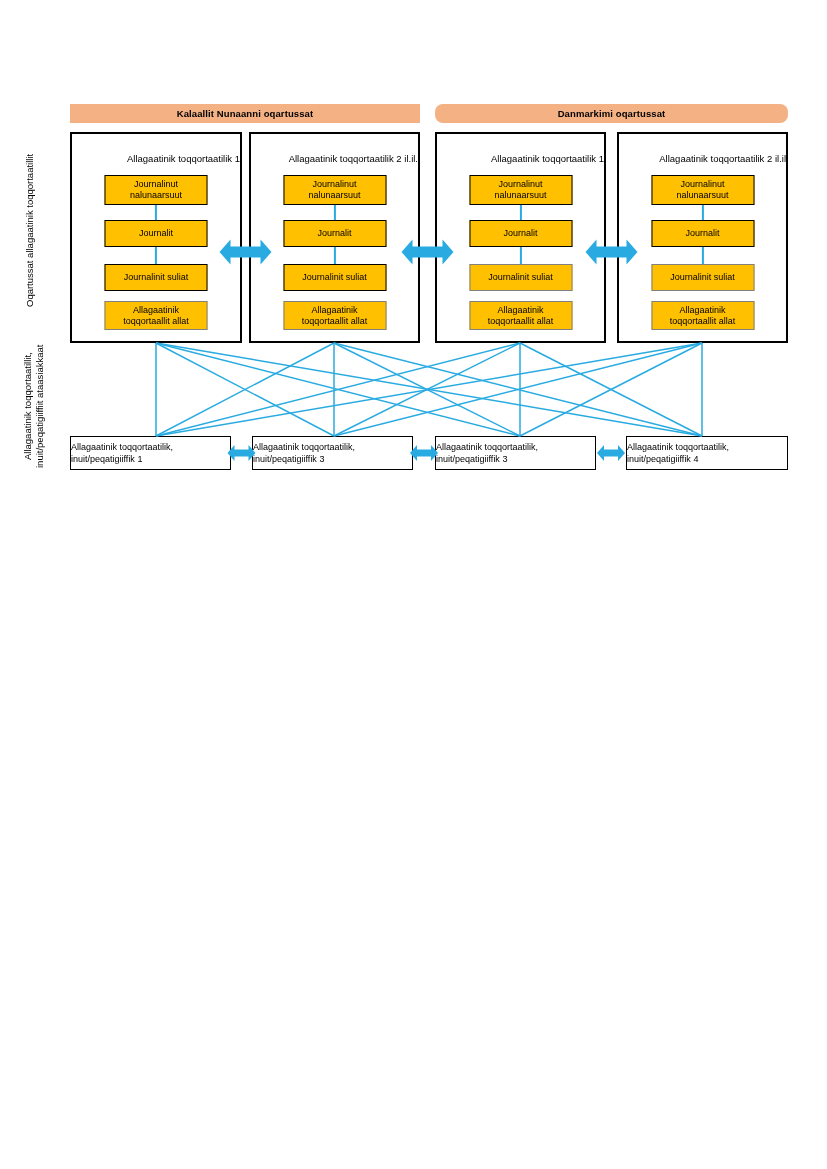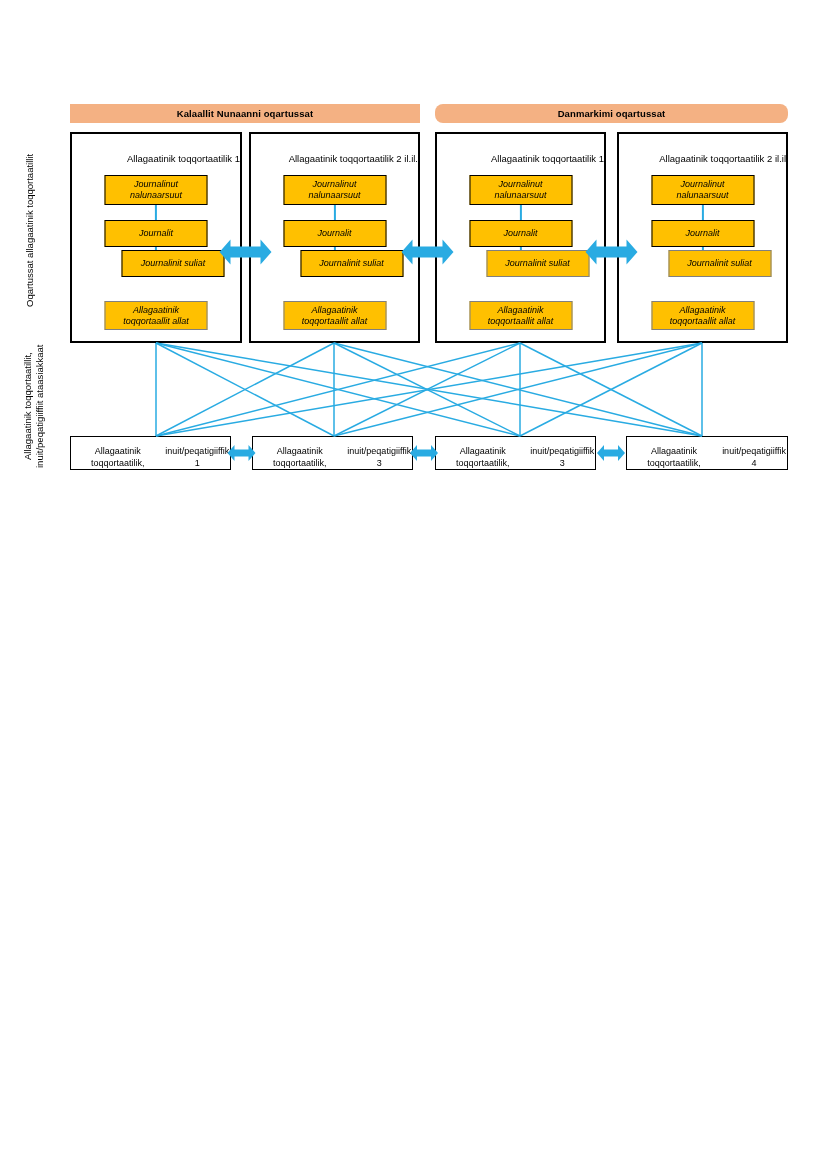--- a/index.html
+++ b/index.html
@@ -94,28 +94,27 @@
     box-sizing: border-box;
     display: flex;
     align-items: center;
     justify-content: center;
     text-align: center;
     font-size: 9px;
     color: #000;
     line-height: 1.18;
     left: 50%;
     transform: translateX(-50%);
-    font-style: italic;
   }
   .inner-box.b-dark  { border: 1.3px solid #000; }
   .inner-box.b-gray  { border: 1.3px solid #808080; }
 
   .ib-0 { top: 41px;  width: 103px; height: 30px; }
   .ib-1 { top: 86px;  width: 103px; height: 27px; }
-  .ib-2 { top: 116px; width: 103px; height: 27px; margin-left: 17px; }
+  .ib-2 { top: 130px; width: 103px; height: 27px; }
   .ib-3 { top: 167px; width: 103px; height: 29px; }
 
   
   .stub {
     position: absolute;
     width: 2.2px;
     background: #29ABE2;
     left: 50%;
     transform: translateX(-50%);
   }
@@ -124,22 +123,22 @@
 
   
   .org-box {
     position: absolute;
     border: 1.4px solid #000;
     background: #fff;
     box-sizing: border-box;
     top: 436px;
     height: 34px;
     display: flex;
-    flex-direction: row;
-    align-items: flex-end;
+    flex-direction: column;
+    align-items: flex-start;
     justify-content: center;
     text-align: center;
     font-size: 9px;
     color: #000;
     line-height: 1.35;
   }
   #org-box-0 { left: 70px;  width: 161px; }
   #org-box-1 { left: 252px; width: 161px; }
   #org-box-2 { left: 435px; width: 161px; }
   #org-box-3 { left: 626px; width: 162px; }

